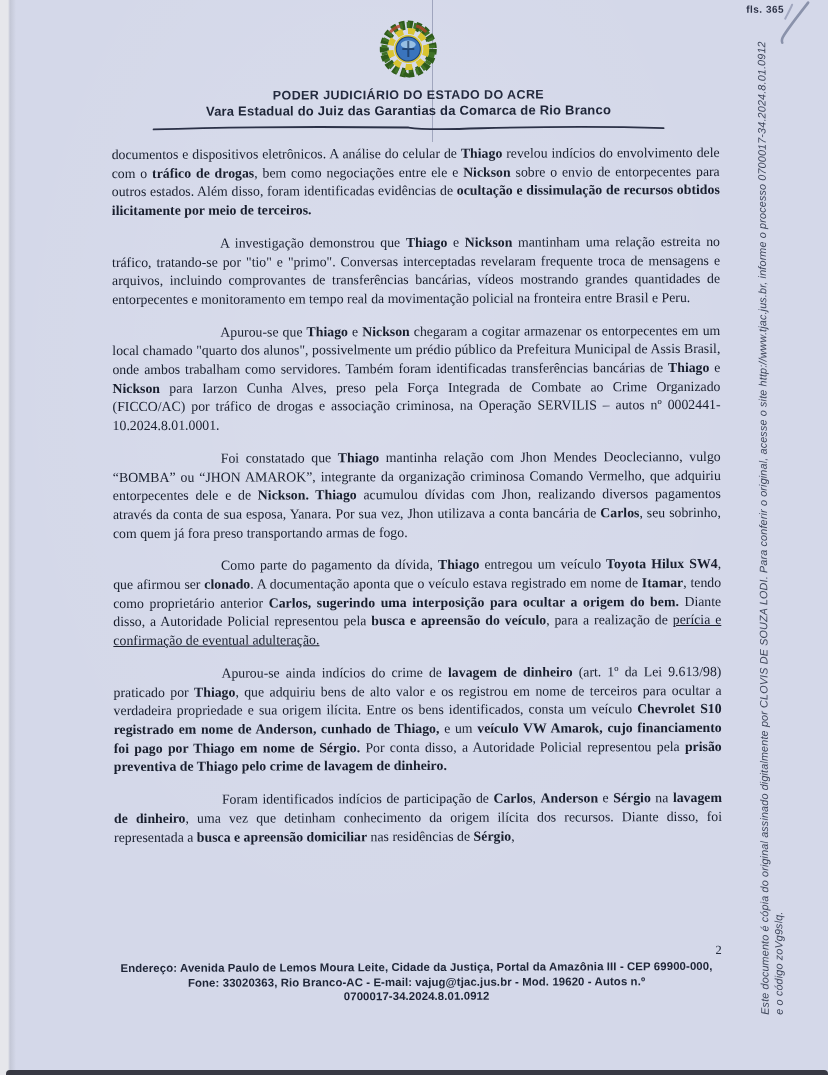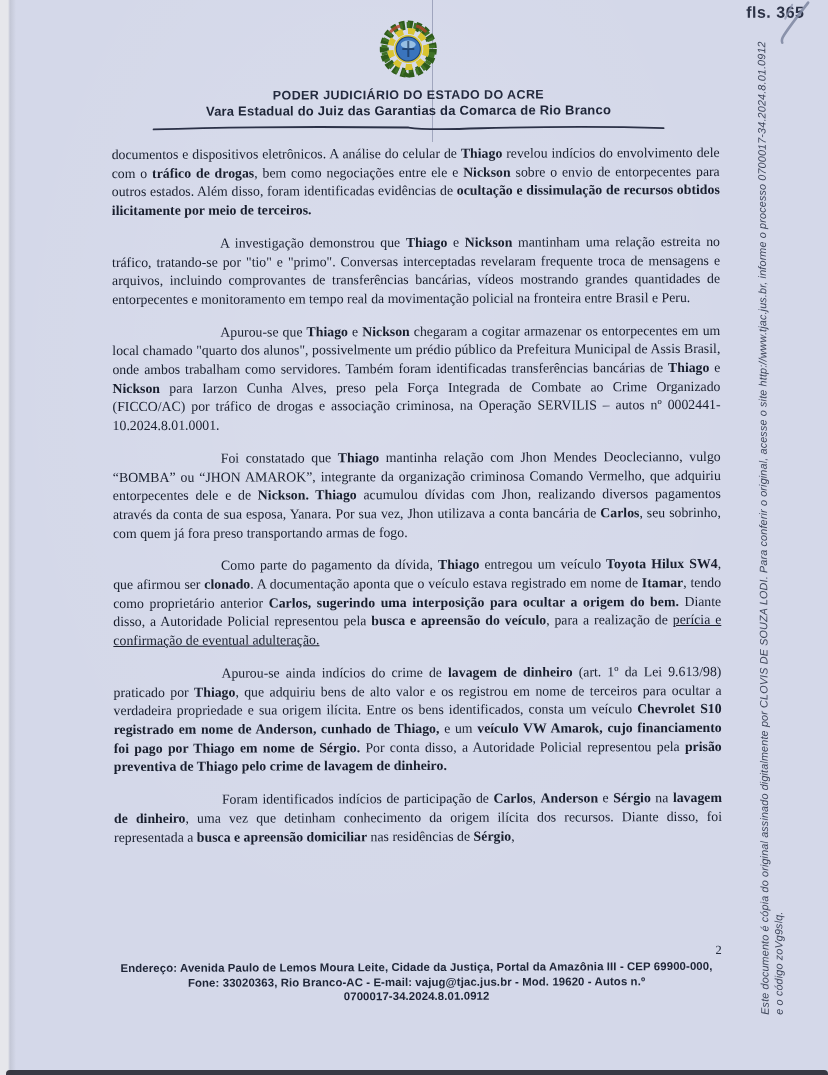--- a/index.html
+++ b/index.html
@@ -22,21 +22,21 @@
     position:absolute;left:432px;top:0;width:1px;height:142px;
     background:rgba(60,70,110,0.35);
   }
   .content{
     position:absolute;inset:0;transform:rotate(-0.2deg);
   }
   
   .fls{
     position:absolute;left:748px;top:5px;
     font-family:"Liberation Sans",sans-serif;font-weight:bold;
-    font-size:16px;color:#2c3246;letter-spacing:.5px;
+    font-size:10px;color:#2c3246;letter-spacing:.5px;
   }
   .pen-mark{position:absolute;left:760px;top:2px;}
   
   .header{
     position:absolute;left:100px;top:18px;width:620px;text-align:center;
   }
   .emblem{display:inline-block;}
   .org-line{
     font-family:"Liberation Sans",sans-serif;font-size:12.5px;
     color:#232a3e;letter-spacing:.4px;margin-top:2px;font-weight:600;

